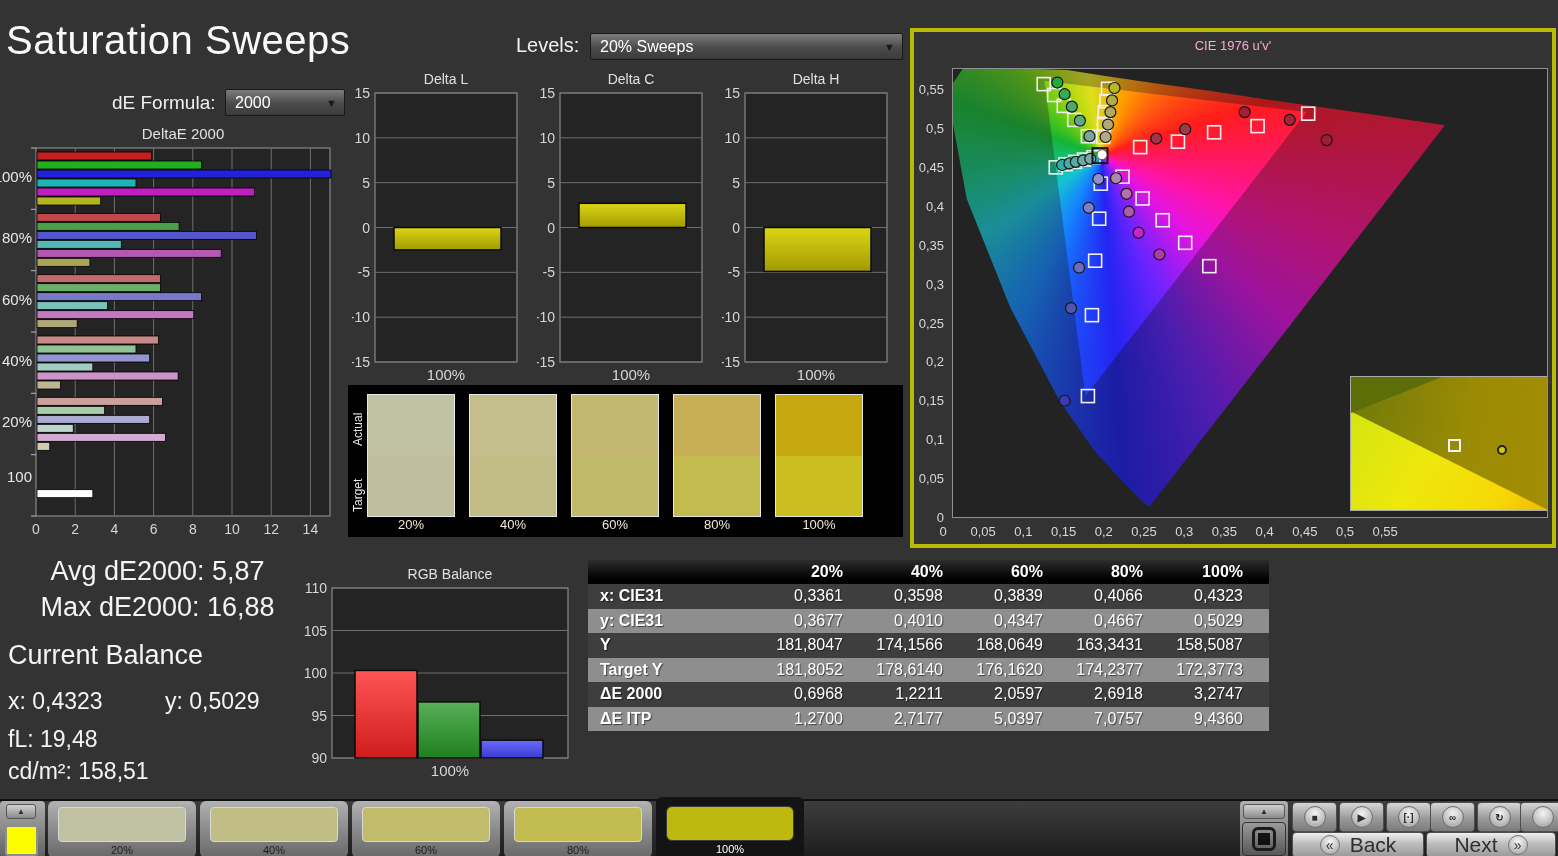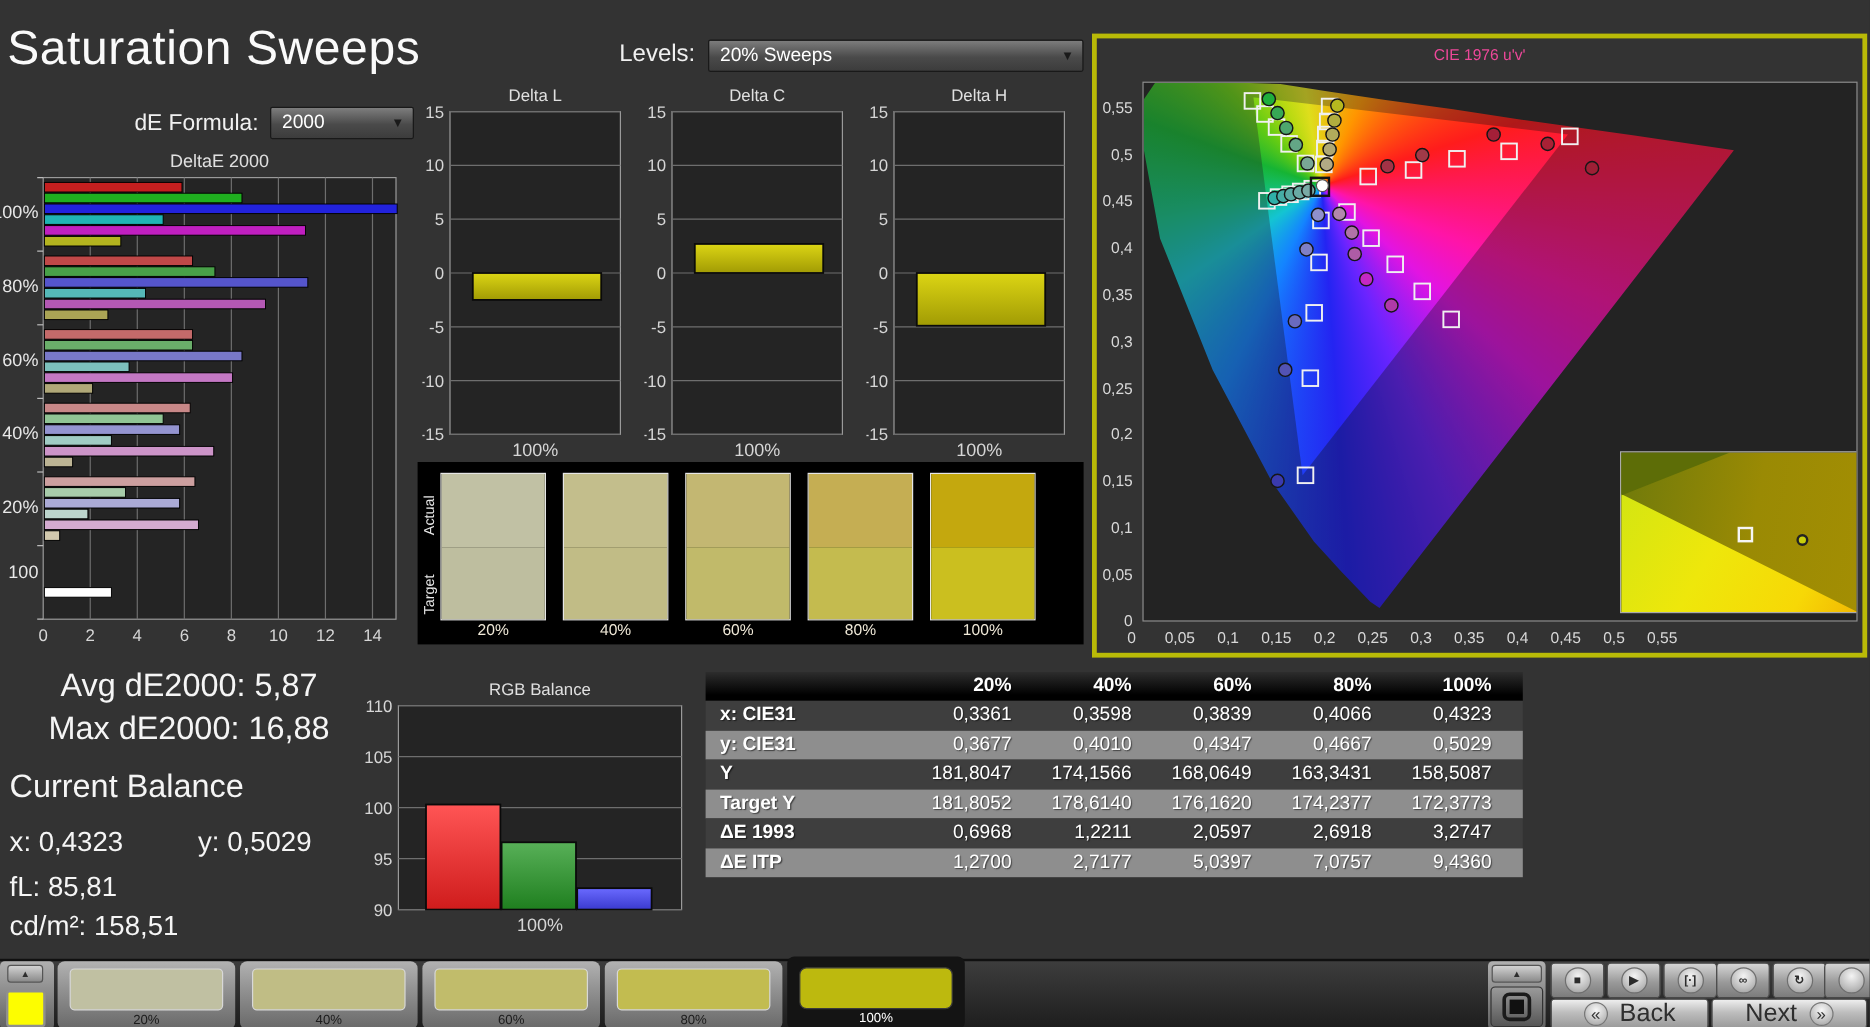--- a/index.html
+++ b/index.html
@@ -9,21 +9,21 @@
   .page-title{left:6px;top:18px;font-size:40px;color:#fafafa;letter-spacing:0.5px;}
   .hdr-label{color:#f0f0f0;}
   .dropdown{background:linear-gradient(180deg,#7d7d7d,#4a4a4a 55%,#3c3c3c);border:1px solid #191919;border-radius:2px;color:#fff;font-size:16px;display:flex;align-items:center;padding-left:9px;}
   .dropdown .dd-arrow{margin-left:auto;margin-right:7px;color:#1a1a1a;font-size:11px;}
   svg text{font-family:"Liberation Sans",sans-serif;}
   .swatch-panel{background:#000;}
   .rot-label{position:absolute;color:#e8e8e8;font-size:12px;transform:rotate(-90deg);transform-origin:center;white-space:nowrap;}
   .sw-item{position:absolute;border:1px solid #e6e6e6;}
   .sw-label{position:absolute;color:#f0e9d8;font-size:13px;text-align:center;}
   .cie-panel{left:910px;top:28px;width:646px;height:520px;border:4px solid #b9ba07;background:#333;}
-  .cie-title{position:absolute;left:0;right:0;top:6px;text-align:center;color:#ec4899;font-size:13px;}
+  .cie-title{position:absolute;left:0;right:0;top:6px;text-align:center;color:#f9a8d4;font-size:13px;}
   #cie-plot{position:absolute;left:38px;top:36px;width:596px;height:450px;background:#232323;border:1px solid #8f8f8f;overflow:hidden;}
   .cie-conic{position:absolute;inset:0;background:conic-gradient(from -10deg at 25% 19.2%,#dede1c,#ff9600 35deg,#ff1c1c 82deg,#ff14a8 122deg,#e214e2 142deg,#6a24ff 168deg,#2424f2 186deg,#1484ff 216deg,#14c4d2 246deg,#14c284 270deg,#16b434 300deg,#66cc12 326deg,#bada12 346deg,#dede1c 360deg);}
   .cie-dim{filter:brightness(0.74) saturate(0.9);}
   #cie-pts{position:absolute;inset:0;}
   .cie-lab{position:absolute;color:#d8d8d8;font-size:13px;}
   .cie-inset{position:absolute;left:397px;top:307px;width:199px;height:135px;border:1px solid #aaa;background:linear-gradient(100deg,#6f7a0b,#9a8a04 55%,#a38e03);}
   .inset-bright{position:absolute;inset:0;clip-path:polygon(0 26%,100% 100%,0 100%);background:linear-gradient(120deg,#cfe513,#eee70b 45%,#f7d806 80%,#f2b803);}
   .inset-darktop{position:absolute;inset:0;clip-path:polygon(0 0,46% 0,0 27%);background:#5d6d07;}
   .inset-square{position:absolute;width:13px;height:13px;border:2px solid #f5f5f5;background:transparent;}
   .inset-dot{position:absolute;width:10px;height:10px;border-radius:50%;border:2px solid #222;background:#c9cf0b;}
@@ -320,21 +320,21 @@
         <div id="inset-dot" class="inset-dot" style="left: 146px; top: 68px;"></div>
       </div>
     </div>
   </div>
 
   <div class="abs stat" style="left:0;top:556px;width:315px;text-align:center;font-size:27px;">Avg dE2000: 5,87</div>
   <div class="abs stat" style="left:0;top:592px;width:315px;text-align:center;font-size:27px;">Max dE2000: 16,88</div>
   <div class="abs stat" style="left:8px;top:640px;font-size:27px;">Current Balance</div>
   <div class="abs stat" style="left:8px;top:688px;font-size:23px;">x: 0,4323</div>
   <div class="abs stat" style="left:165px;top:688px;font-size:23px;">y: 0,5029</div>
-  <div class="abs stat" style="left:8px;top:726px;font-size:23px;">fL: 85,81</div>
+  <div class="abs stat" style="left:8px;top:726px;font-size:23px;">fL: 19,48</div>
   <div class="abs stat" style="left:8px;top:758px;font-size:23px;">cd/m²: 158,51</div>
 
   <svg id="chart-rgb" class="abs" style="left:295px;top:565px;" width="292" height="212">
       <text x="155" y="14" font-size="14" text-anchor="middle" fill="#e0e0e0">RGB Balance</text>
       <rect x="37" y="23" width="236" height="170" fill="#242424" stroke="#9a9a9a"></rect>
       <line x1="37" y1="193" x2="273" y2="193" stroke="#6e6e6e"></line>
       <text x="32" y="198" font-size="14" text-anchor="end" fill="#d6d6d6">90</text>
       <line x1="37" y1="150.5" x2="273" y2="150.5" stroke="#6e6e6e"></line>
       <text x="32" y="155.5" font-size="14" text-anchor="end" fill="#d6d6d6">95</text>
       <line x1="37" y1="108" x2="273" y2="108" stroke="#6e6e6e"></line>
@@ -402,21 +402,21 @@
       </div>
       <div class="dt-row light">
         <div class="dt-lab">Target Y</div>
         <div class="dt-val">181,8052</div>
         <div class="dt-val">178,6140</div>
         <div class="dt-val">176,1620</div>
         <div class="dt-val">174,2377</div>
         <div class="dt-val">172,3773</div>
       </div>
       <div class="dt-row dark">
-        <div class="dt-lab">ΔE 1993</div>
+        <div class="dt-lab">ΔE 2000</div>
         <div class="dt-val">0,6968</div>
         <div class="dt-val">1,2211</div>
         <div class="dt-val">2,0597</div>
         <div class="dt-val">2,6918</div>
         <div class="dt-val">3,2747</div>
       </div>
       <div class="dt-row light">
         <div class="dt-lab">ΔE ITP</div>
         <div class="dt-val">1,2700</div>
         <div class="dt-val">2,7177</div>

